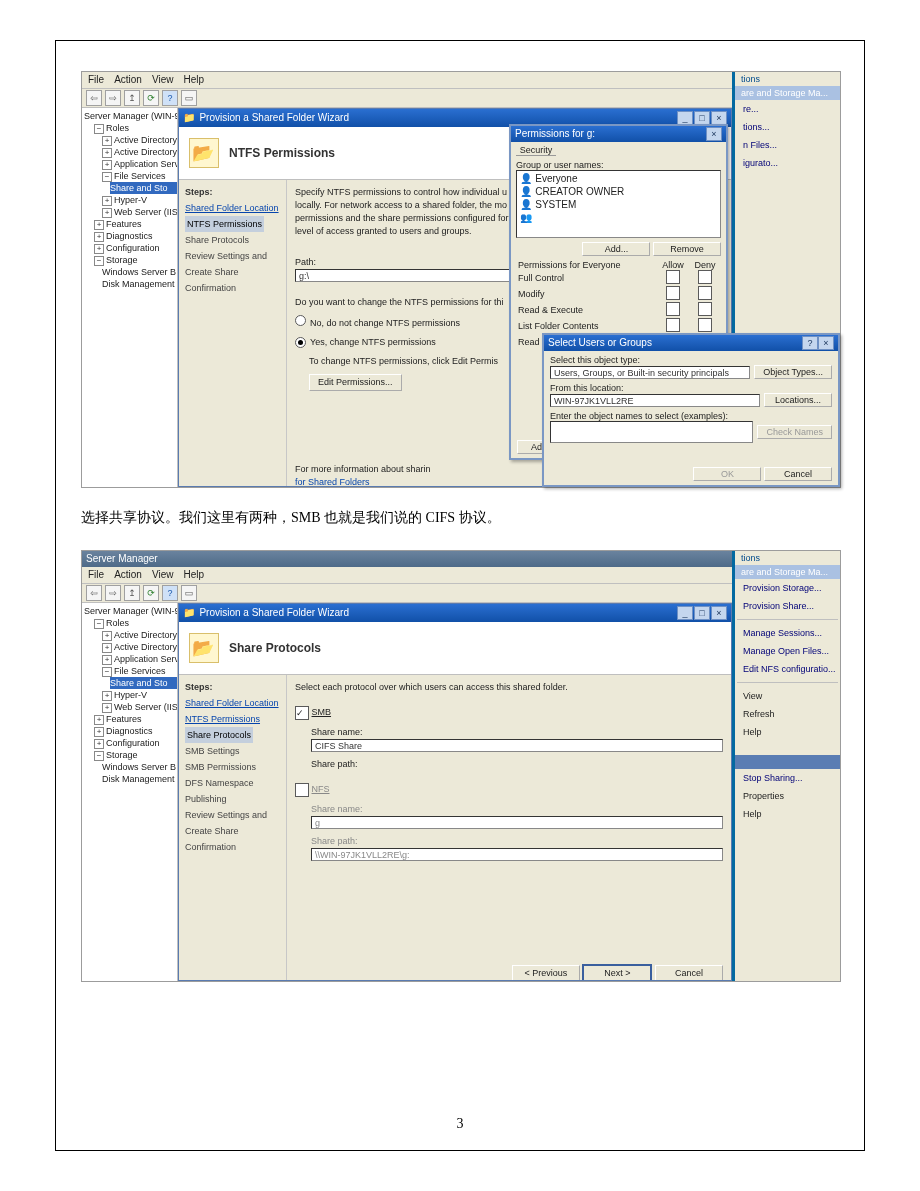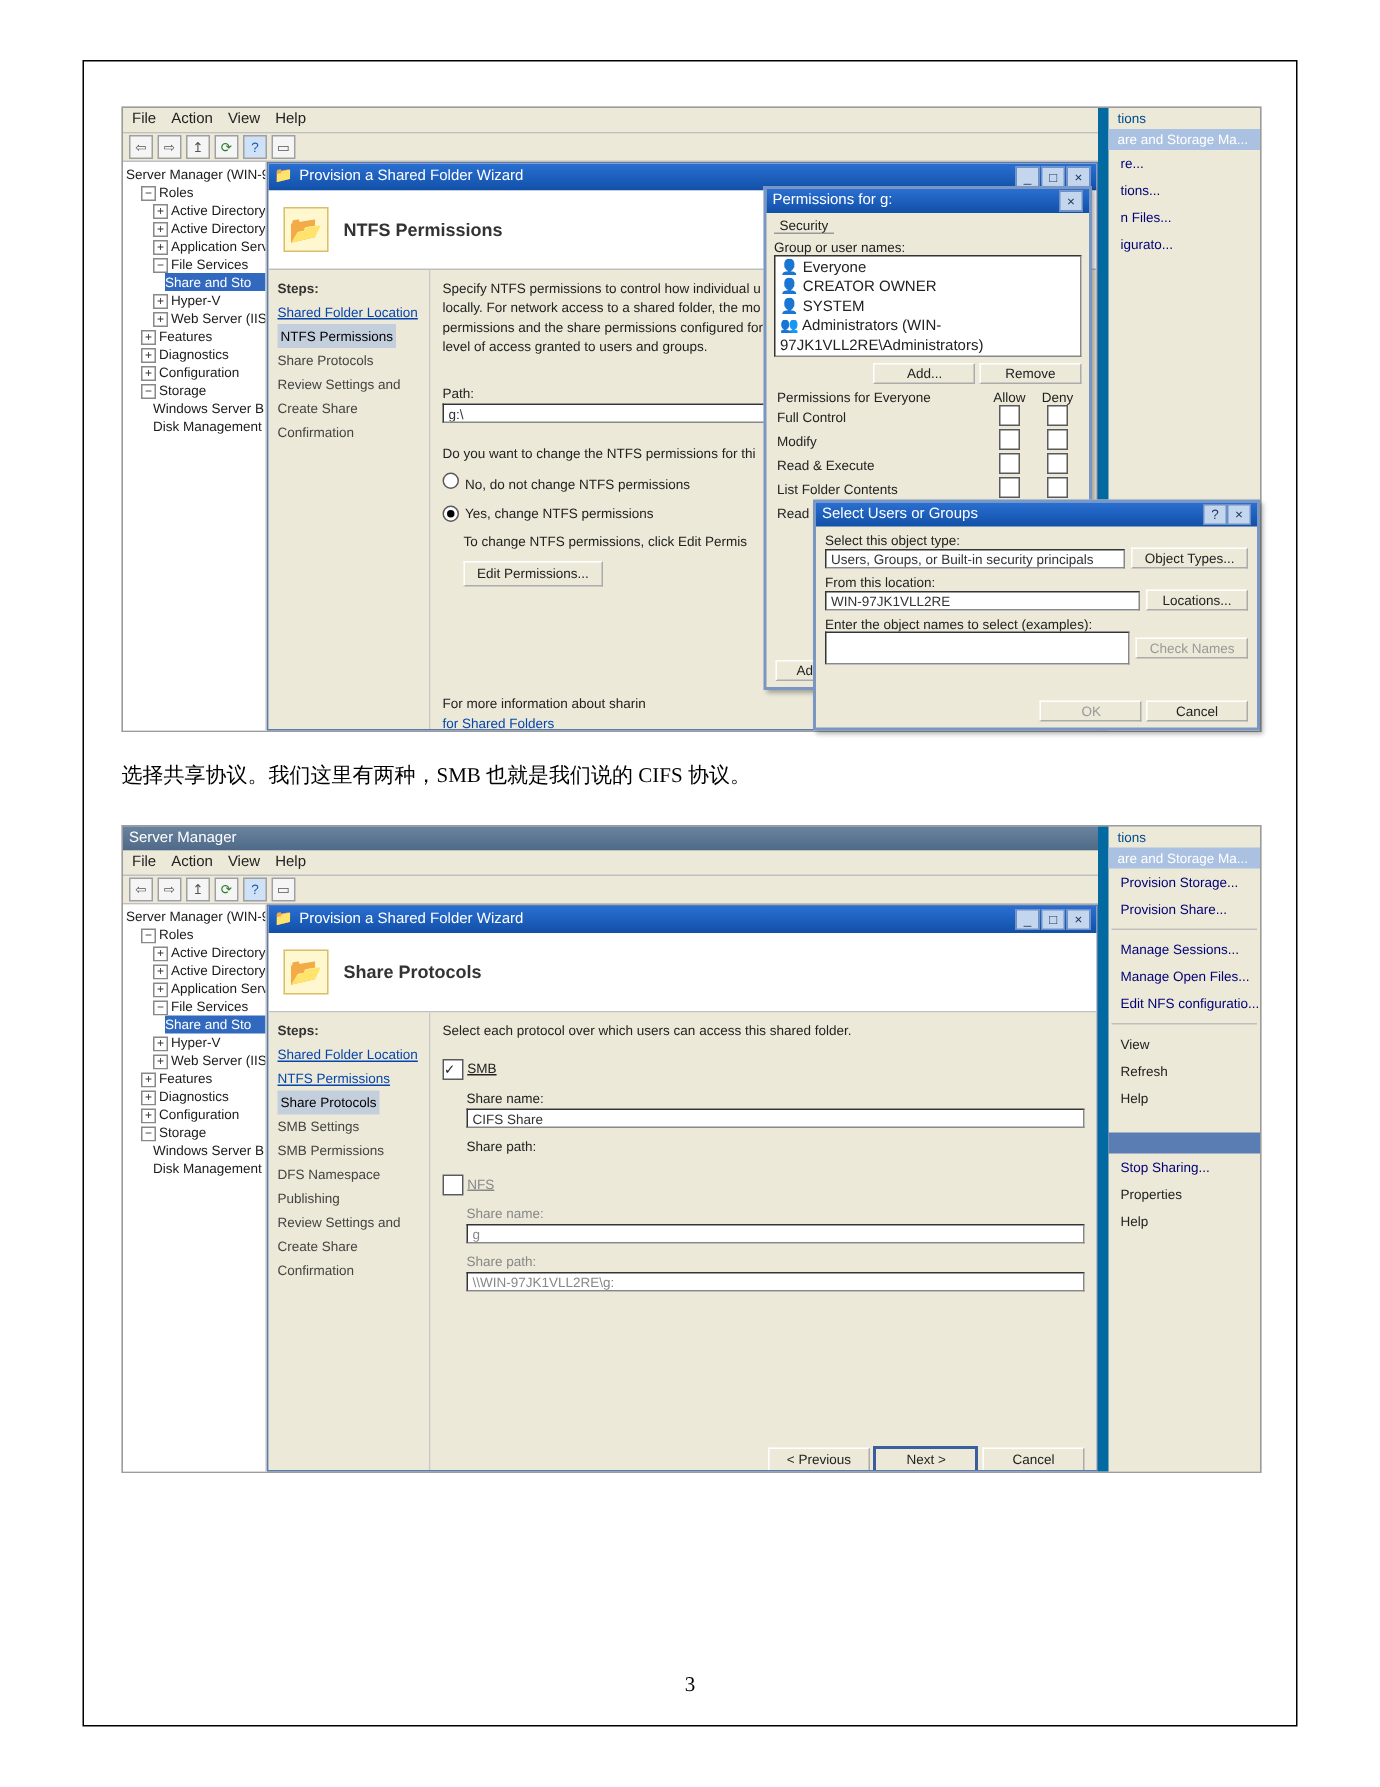--- a/index.html
+++ b/index.html
@@ -26,21 +26,21 @@
   .winbtn{width:14px;height:12px;background:#c4d6ee;border:1px solid #6e90c4;font-size:9px;display:flex;align-items:center;justify-content:center;color:#1b365d;}
   .wizhead{background:#fff;height:40px;padding:6px 10px;display:flex;align-items:center;gap:10px;border-bottom:1px solid #bfbfbf;}
   .wizicon{width:28px;height:28px;background:#fff7d0;border:1px solid #d9bf6b;font-size:18px;display:flex;align-items:center;justify-content:center;color:#c28b1f;}
   .wizbody{display:flex;height:calc(100% - 60px);}
   .steps{width:108px;background:#ece9d8;border-right:1px solid #c7c7c7;padding:4px 6px;font-size:9px;color:#444;line-height:16px;box-sizing:border-box;}
   .steps .hdr{font-weight:700;color:#333;}
   .steps .link{color:#0645ad;text-decoration:underline;}
   .steps .cur{background:#c4cfdd;color:#000;display:inline-block;padding:0 2px;text-decoration:none;}
   .wizmain{flex:1;background:#ece9d8;padding:6px 8px;font-size:9px;color:#222;position:relative;box-sizing:border-box;line-height:13px;}
   .sunken{background:#fff;border:1px inset #888;height:13px;line-height:13px;padding:0 3px;font-size:9px;color:#333;overflow:hidden;box-sizing:border-box;}
-  .actions{position:absolute;top:0;right:0;width:108px;height:100%;background:#ece9d8;border-left:7px solid #0369a1;box-sizing:border-box;font-size:9px;color:#004b8d;}
+  .actions{position:absolute;top:0;right:0;width:108px;height:100%;background:#ece9d8;border-left:3px solid #0369a1;box-sizing:border-box;font-size:9px;color:#004b8d;}
   .actions .title{background:#aac1e2;color:#fff;height:14px;line-height:14px;padding-left:6px;font-size:9px;white-space:nowrap;overflow:hidden;}
   .actions .item{padding:2px 0 2px 8px;color:#007;line-height:14px;}
   .actions .sep{height:0;border-top:1px solid #bfbfbf;margin:4px 2px;}
   .dlg{position:absolute;background:#ece9d8;border:2px solid #7a97c4;font-size:9px;color:#222;box-shadow:2px 2px 3px rgba(0,0,0,.3);}
   .dlg .titlebar{height:16px;align-items:center;}
   .btn3d{display:inline-block;background:#ece9d8;border:1px outset #fff;padding:1px 8px;font-size:9px;color:#222;min-width:50px;text-align:center;}
   .btn3d.dis{color:#999;}
   .listbox{background:#fff;border:1px inset #888;font-size:10px;line-height:13px;padding:1px 3px;color:#222;}
   .checkboxcell{width:12px;height:12px;border:1px solid #5a5a5a;background:#fff;display:inline-block;}
   .radio{width:9px;height:9px;border:1px solid #5a5a5a;border-radius:50%;display:inline-flex;align-items:center;justify-content:center;background:#fff;margin-right:4px;}
@@ -157,21 +157,20 @@
             <span class="winbtn">×</span>
           </div>
         <div style="padding:3px 5px;">
           <div style="border-bottom:1px solid #999;width:40px;text-align:center;font-size:9px">Security</div>
           <div style="height:4px"></div>
           <div>Group or user names:</div>
           <div class="listbox" style="height:64px;overflow:hidden">
             <div>👤 <span>Everyone</span></div>
             <div>👤 <span>CREATOR OWNER</span></div>
             <div>👤 <span>SYSTEM</span></div>
-            <div>👥 <span>Administrators (WIN-97JK1VLL2RE\Administrators)</span></div>
             <div>👥 </div>
           </div>
           <div style="text-align:right;margin-top:4px">
             <span class="btn3d">Add...</span>
             <span class="btn3d">Remove</span>
           </div>
           <table class="permstbl" style="margin-top:4px">
             <tbody>
                 <tr>
                   <td>Permissions for Everyone</td>

